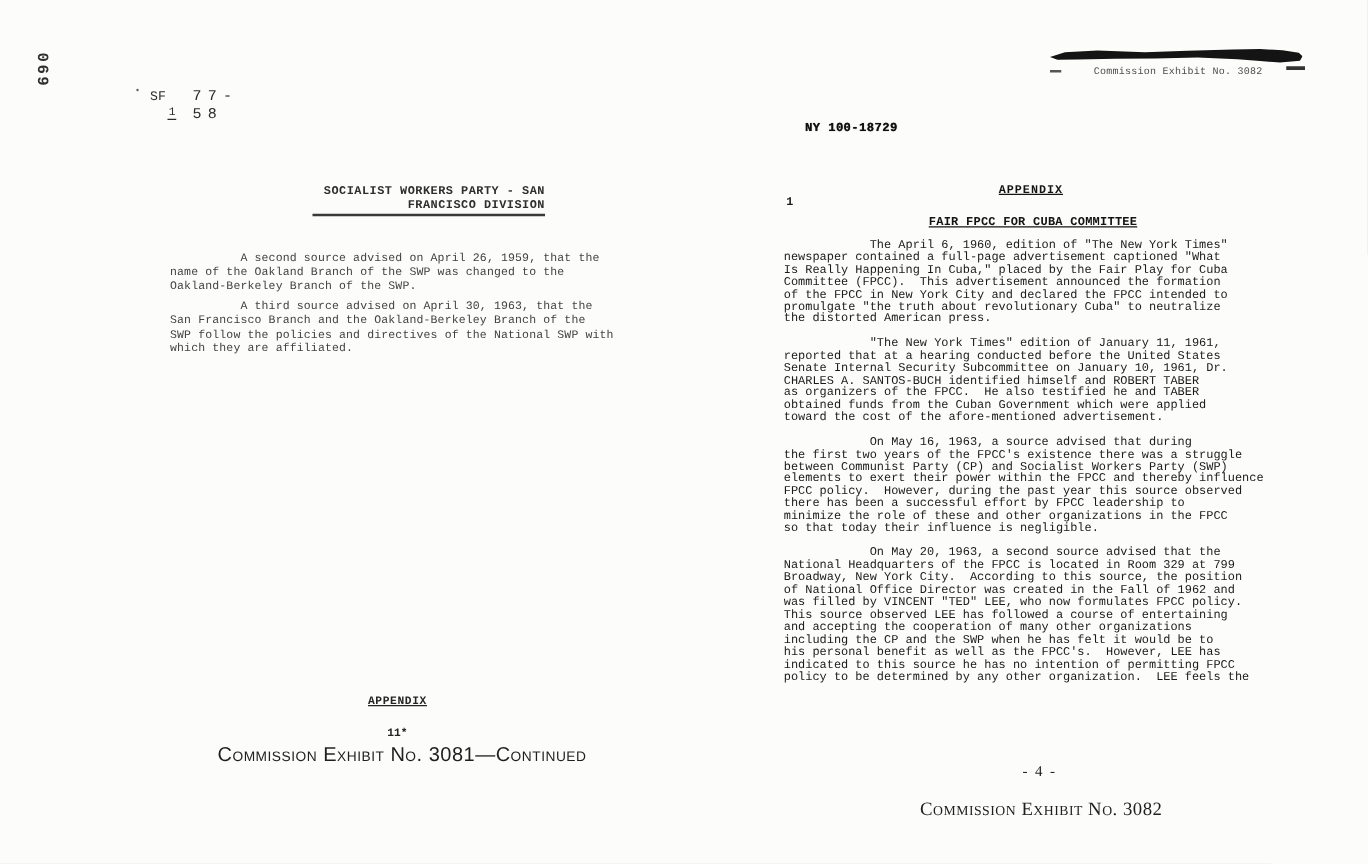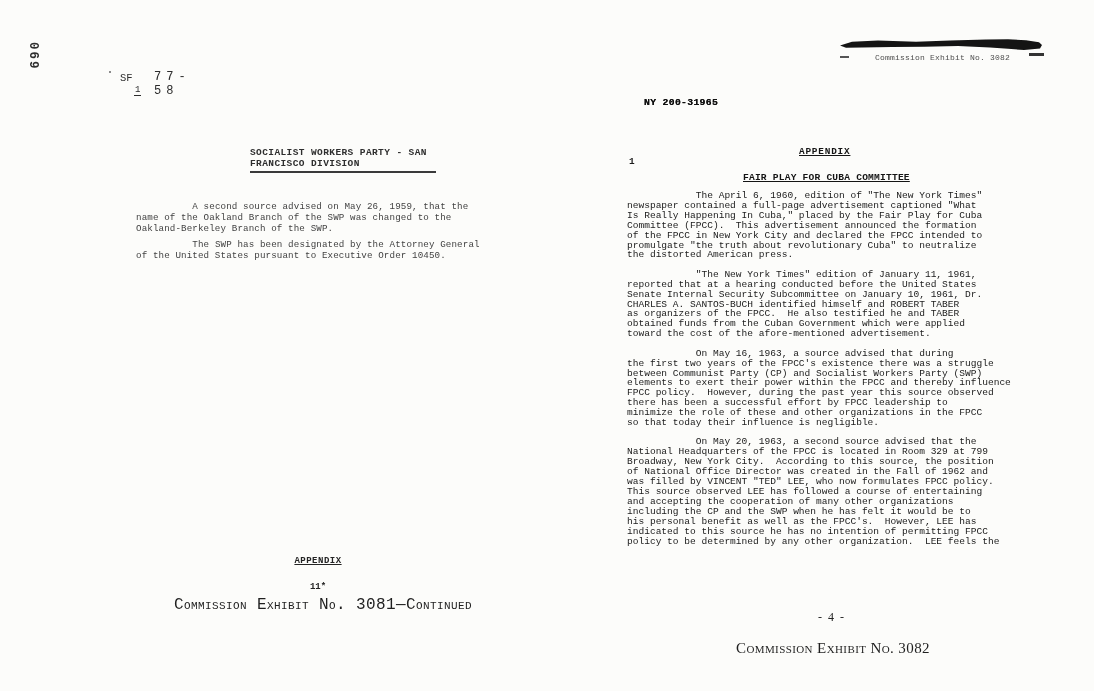--- a/index.html
+++ b/index.html
@@ -15,36 +15,36 @@
   .margin-code{
     left:26px;top:42px;
     writing-mode:vertical-rl;text-orientation:sideways;
     font-size:12.5px;font-weight:700;letter-spacing:2px;color:#2f2f2f;
   }
   .scan-dot{left:109px;top:71px;width:2px;height:2px;background:#666;border-radius:50%;}
   .file-ref-l{left:120px;top:72px;font-size:10.5px;color:#2c2c2c;font-weight:400;}
   .file-ref-l .sub{position:absolute;left:14px;top:13px;font-size:9px;border-bottom:1.5px solid #2c2c2c;padding:0 1px;}
   .file-ref-l .num{position:absolute;left:34px;top:-2px;font-size:12px;letter-spacing:5px;}
   .title-l{
-    left:250px;top:148px;width:186px;text-align:left;
+    left:250px;top:148px;width:186px;text-align:right;
     font-size:9.5px;line-height:10.8px;font-weight:700;letter-spacing:0.4px;
     color:#2e2e2e;border-bottom:2px solid #3a3a3a;padding-bottom:1px;
   }
   .body-l{
     left:136px;top:201px;width:360px;
     font-size:9.2px;line-height:11.2px;letter-spacing:0.12px;
     color:#424242;
   }
   .body-l p{margin:0 0 4.5px 0;}
   .appendix-l{left:283px;top:556px;width:70px;text-align:center;color:#242424;}
   .appendix-l .lbl{font-size:9px;font-weight:700;letter-spacing:0.5px;text-decoration:underline;}
   .appendix-l .pg{font-size:9px;font-weight:700;margin-top:16px;}
   .caption-l{
     left:174px;top:596px;
-    font-family:Liberation Mono, monospace;font-variant:small-caps;
+    font-family:Liberation Sans, sans-serif;font-variant:small-caps;
     font-size:16px;letter-spacing:0.4px;color:#1f1f1f;
   }
 
   
   .bar-r{left:840px;top:37px;}
   .dash-left{left:840px;top:56px;width:9px;height:2px;background:#555;}
   .dash-right{left:1029px;top:53px;width:15px;height:3px;background:#333;}
   .stamp-typed{left:875px;top:53px;font-size:8px;letter-spacing:0.2px;color:#4d4d4d;}
   .fileno-r{left:644px;top:97px;font-size:9.8px;font-weight:700;letter-spacing:0.3px;color:#101010;text-shadow:0 0 0.6px #111;}
   .appendix-r{left:799px;top:146px;font-size:9.4px;font-weight:700;letter-spacing:0.8px;text-decoration:underline;color:#141414;}
@@ -79,52 +79,54 @@
       <span class="sub">1</span>
       <span class="num">77-58</span>
     </div>
 
     <div class="abs title-l">
       <div>SOCIALIST WORKERS PARTY - SAN</div>
       <div>FRANCISCO DIVISION</div>
     </div>
 
     <div class="abs body-l">
-      <p class="tw">          A second source advised on May 26, 1959, that the
+      <p class="tw">          A second source advised on April 26, 1959, that the
 name of the Oakland Branch of the SWP was changed to the
 Oakland-Berkeley Branch of the SWP.</p>
-      <p class="tw">          The SWP has been designated by the Attorney General
-of the United States pursuant to Executive Order 10450.</p>
+      <p class="tw">          A third source advised on April 30, 1963, that the
+San Francisco Branch and the Oakland-Berkeley Branch of the
+SWP follow the policies and directives of the National SWP with
+which they are affiliated.</p>
     </div>
 
     <div class="abs appendix-l">
       <div class="lbl">APPENDIX</div>
       <div class="pg">11*</div>
     </div>
 
     <div class="abs caption-l">Commission Exhibit No. 3081—Continued</div>
   </div>
 
   <div>
 
     <svg class="abs bar-r" width="202" height="16" viewBox="0 0 202 16">
       <polygon fill="#141414" points="0,8.5 12,4.8 38,3.4 76,4.8 110,3.6 146,2.6 168,2.2 186,3.2 199,5.2 202,8 200,11.5 184,13 168,11.8 150,10.4 118,9 84,9.8 52,10 22,10.6 6,10.8"></polygon>
     </svg>
     <div class="abs dash-left"></div>
     <div class="abs dash-right"></div>
 
     <div class="abs stamp-typed">Commission Exhibit No. 3082</div>
 
-    <div class="abs fileno-r">NY 200-31965</div>
+    <div class="abs fileno-r">NY 100-18729</div>
 
     <div class="abs appendix-r">APPENDIX</div>
 
     <div class="abs margin-num-r">1</div>
 
-    <div class="abs heading-r">FAIR PLAY FOR CUBA COMMITTEE</div>
+    <div class="abs heading-r">FAIR FPCC FOR CUBA COMMITTEE</div>
 
     <div class="abs body-r">
       <p class="tw">            The April 6, 1960, edition of "The New York Times"
 newspaper contained a full-page advertisement captioned "What
 Is Really Happening In Cuba," placed by the Fair Play for Cuba
 Committee (FPCC).  This advertisement announced the formation
 of the FPCC in New York City and declared the FPCC intended to
 promulgate "the truth about revolutionary Cuba" to neutralize
 the distorted American press.</p>
       <p class="tw">            "The New York Times" edition of January 11, 1961,

